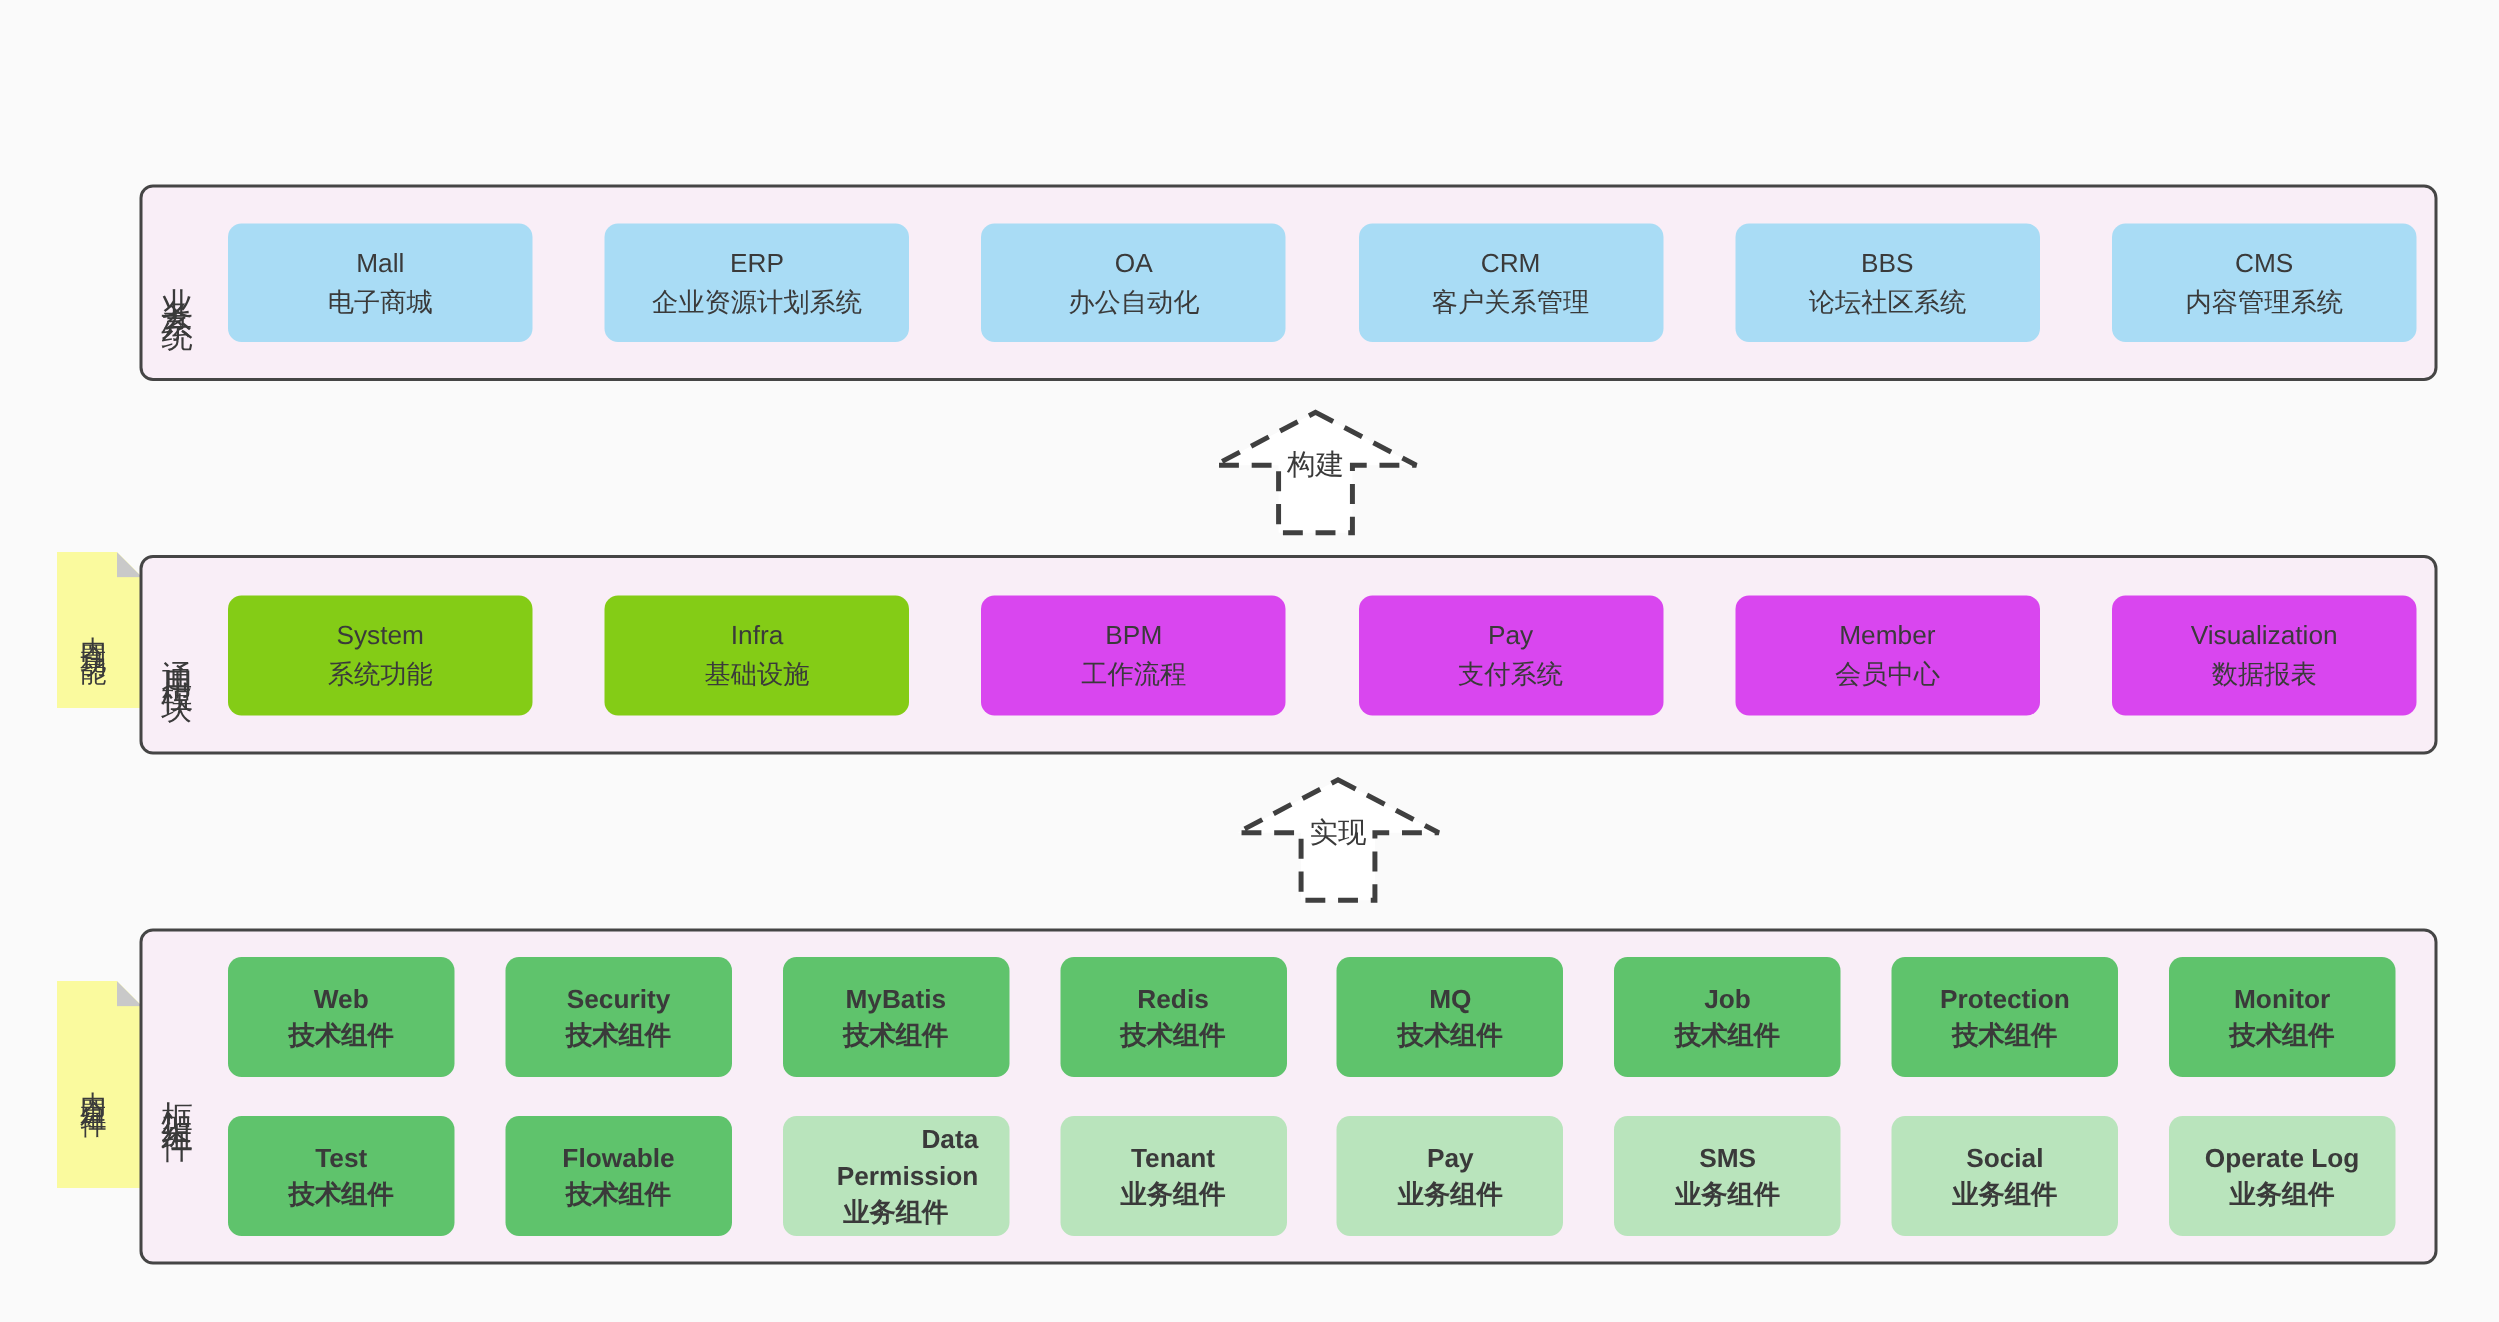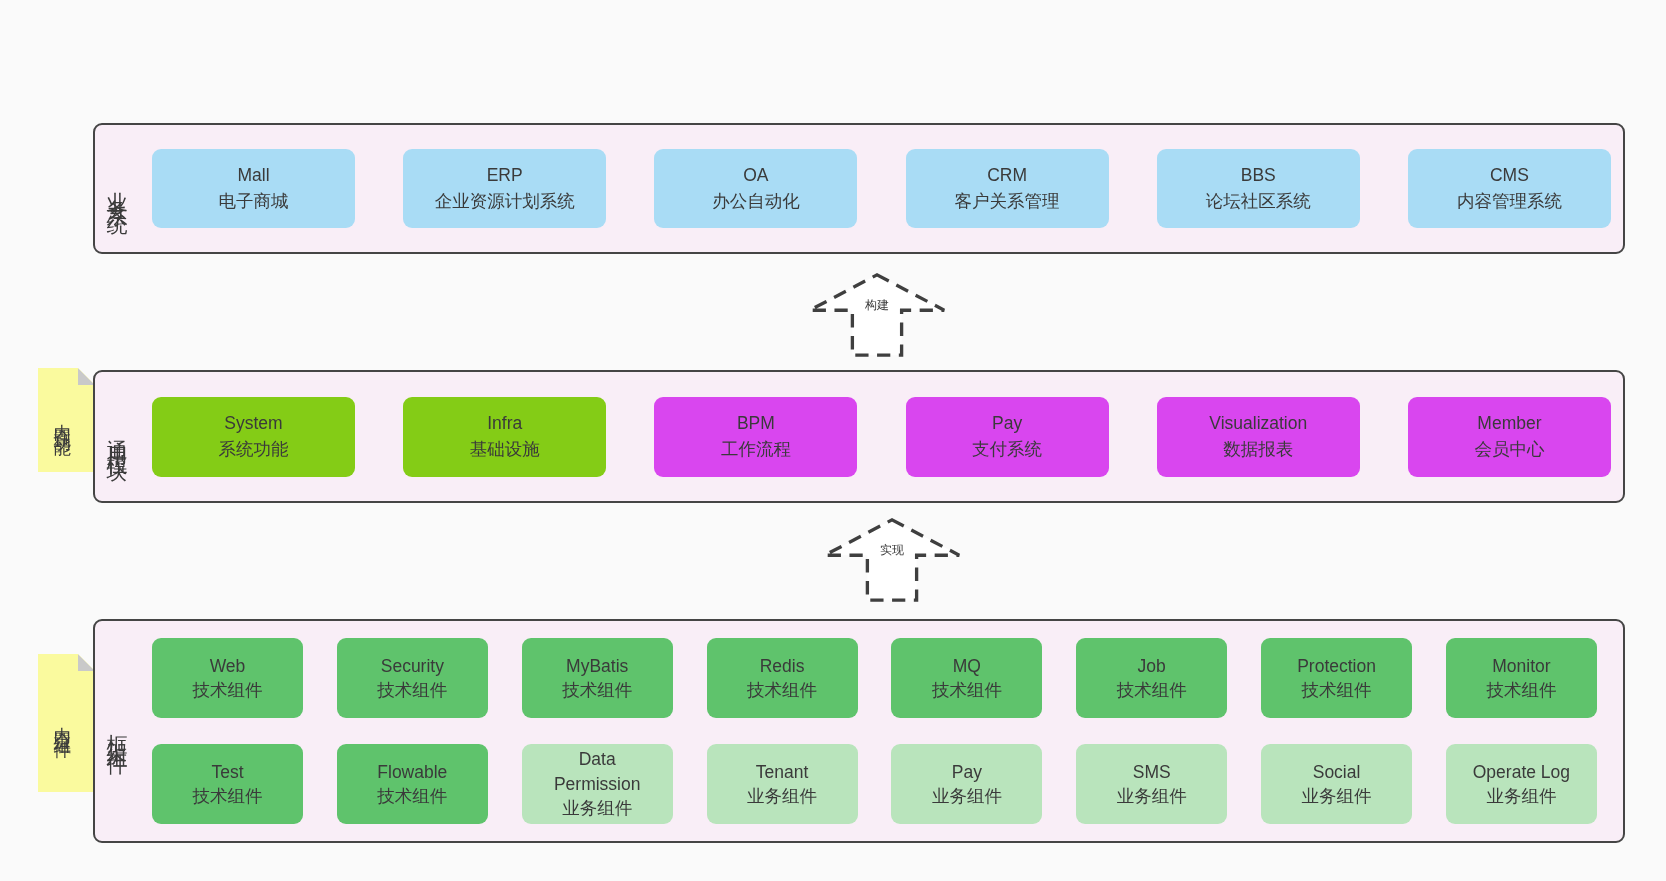--- a/index.html
+++ b/index.html
@@ -24,28 +24,29 @@
     font-size:21px; letter-spacing:7px; line-height:1; white-space:nowrap;
   }
 
   .band-content {
     position:absolute; left:57px; right:12px; top:0; bottom:0;
     display:flex; align-items:center; justify-content:space-between;
   }
   .band-bottom .band-content {
     flex-direction:column; justify-content:center; align-items:stretch; gap:26px;
     right:26px;
+    font-weight:bold;
   }
   .row { display:flex; justify-content:space-between; }
 
   
   .box {
     width:203px; height:80px; border-radius:9px;
     display:flex; flex-direction:column; align-items:center; justify-content:center;
-    text-align:center; font-size:17.5px; line-height:1.48;
+    text-align:right; font-size:17.5px; line-height:1.48;
   }
   .band-top .box { height:79px; }
   .row .box { width:151px; height:80px; line-height:1.4; }
   .blue       { background:#a9dcf5; }
   .red        { background:#84cc16; }
   .pink       { background:#d946ef; }
   .green      { background:#5fc36c; }
   .lightgreen { background:#b9e4bc; }
   .box-name.narrow { max-width:110px; }
 
@@ -67,21 +68,21 @@
     margin-right:10px;
   }
 
   
   .arrow { position:absolute; width:142px; height:86px; z-index:2; }
   .arrow svg { display:block; width:100%; height:100%; overflow:visible; }
   .arrow-1 { left:806px; top:272px; }
   .arrow-2 { left:821px; top:517px; }
   .arrow-label {
     position:absolute; left:50%; top:24px; transform:translateX(-50%);
-    background:#ffffff; padding:1px 3px; font-size:12px; white-space:nowrap;
+    background:#ffffff; padding:1px 3px; font-size:19px; white-space:nowrap;
   }
 </style>
 </head>
 <body>
 
 <div class="canvas">
 
   <div class="note note-mid">
     <span class="note-text">内置功能</span>
   </div>
@@ -139,26 +140,26 @@
       </div>
       <div class="box pink">
         <div class="box-name">BPM</div>
         <div class="box-desc">工作流程</div>
       </div>
       <div class="box pink">
         <div class="box-name">Pay</div>
         <div class="box-desc">支付系统</div>
       </div>
       <div class="box pink">
+        <div class="box-name">Member</div>
+        <div class="box-desc">会员中心</div>
+      </div>
+      <div class="box pink">
         <div class="box-name">Visualization</div>
         <div class="box-desc">数据报表</div>
-      </div>
-      <div class="box pink">
-        <div class="box-name">Member</div>
-        <div class="box-desc">会员中心</div>
       </div>
     </div>
   </section>
 
   <div class="arrow arrow-2">
     <svg viewBox="0 0 150 90" preserveAspectRatio="none">
       <polygon points="75,3 146,40 101,40 101,87 49,87 49,40 4,40" fill="#ffffff" stroke="#3f3f3f" stroke-width="3.5" stroke-dasharray="14 9" stroke-linejoin="miter"></polygon>
     </svg>
     <span class="arrow-label">实现</span>
   </div>

